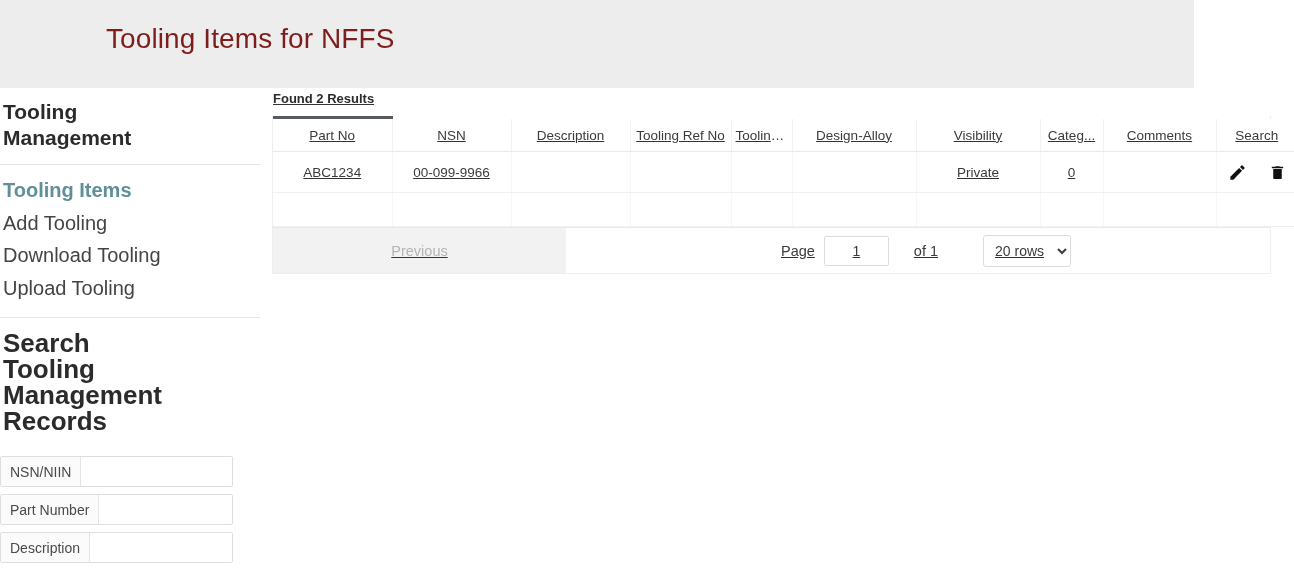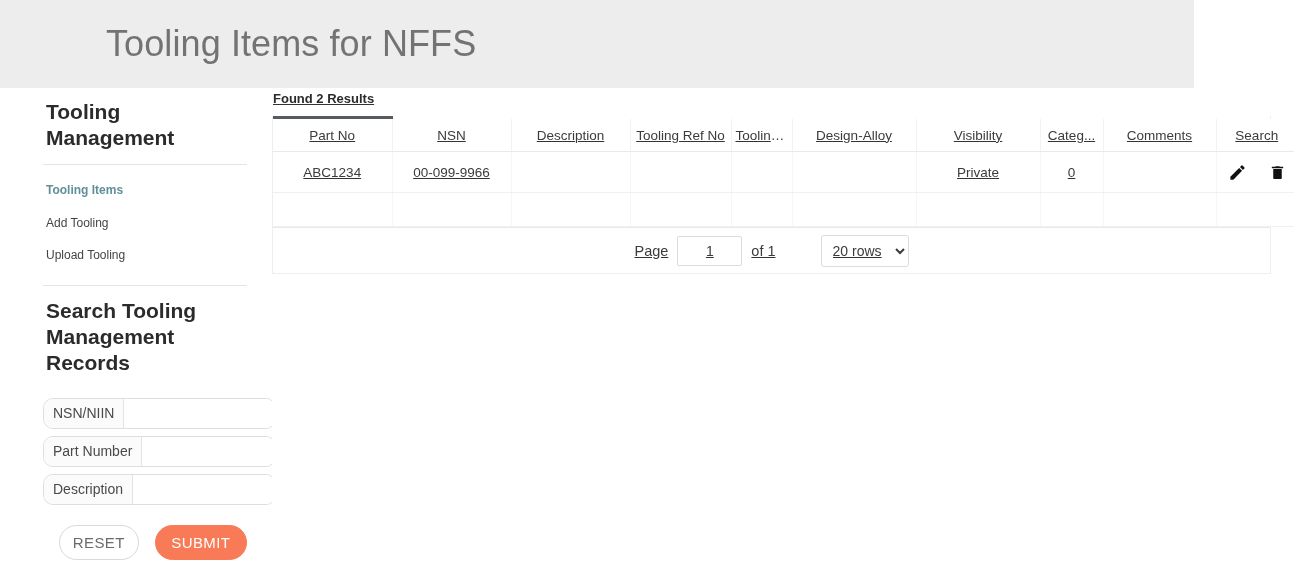--- a/index.html
+++ b/index.html
@@ -19,78 +19,78 @@
     position: absolute;
     left: 0; top: 0;
     width: 1194px;
     height: 88px;
     background: #ededed;
   }
   .page-title {
     position: absolute;
     left: 106px;
     top: 23px;
-    font-size: 36px;
+    font-size: 28px;
     font-weight: 400;
-    color: #737373;
+    color: #7f1d1d;
     letter-spacing: 0.1px;
     white-space: nowrap;
   }
 
   
   .sidebar {
     position: absolute;
-    left: 15px; top: 88px;
+    left: 0; top: 88px;
     width: 260px;
     height: 375px;
     background: #ffffff;
-    padding: 0 28px;
+    padding: 0 0;
   }
   .sidebar-heading {
     font-size: 21px;
     font-weight: bold;
     color: #2b2b2b;
     line-height: 26px;
     margin: 11px 0 0 3px;
     width: 170px;
   }
   .sidebar-divider {
     height: 1px;
     background: #e4e4e4;
     margin: 13px 0 9px 0;
   }
   .nav-list { margin: 0; padding: 0; list-style: none; }
   .nav-item {
-    font-size: 12px;
+    font-size: 20px;
     line-height: 32.5px;
     color: #444444;
     cursor: pointer;
     padding-left: 3px;
   }
   .nav-item.active {
     color: #5f9098;
     font-weight: bold;
   }
   .search-heading {
-    font-size: 21px;
+    font-size: 26px;
     font-weight: bold;
     color: #2b2b2b;
     line-height: 26px;
     margin: 12px 0 0 3px;
     width: 185px;
   }
 
   
   .search-form { margin-top: 22px; }
   .field-group {
     display: flex;
     width: 233px;
     height: 31px;
     border: 1px solid #dedede;
-    border-radius: 10px;
+    border-radius: 2px;
     margin-bottom: 7px;
     background: #ffffff;
     overflow: hidden;
   }
   .field-prefix {
     display: flex;
     align-items: center;
     background: #fbfbfb;
     border-right: 1px solid #e4e4e4;
     padding: 0 9px;
@@ -220,21 +220,21 @@
     font-family: "Liberation Sans", sans-serif;
   }
   .pager-mid {
     flex: 1;
     display: flex;
     align-items: center;
     justify-content: center;
     gap: 9px;
     background: #ffffff;
   }
-  .pager-label { font-size: 14.5px; color: #3b3b3b; }
+  .pager-label { font-size: 14.5px; color: #3b3b3b; margin-left: 16px; }
   .page-input {
     width: 65px;
     height: 30px;
     border: 1px solid #dcdcdc;
     border-radius: 2px;
     text-align: center;
     font-size: 14px;
     color: #3b3b3b;
     outline: none;
     font-family: "Liberation Sans", sans-serif;
@@ -260,20 +260,21 @@
 <div class="page-header">
   <div class="page-title">Tooling Items for NFFS</div>
 </div>
 
 <div class="sidebar">
   <div class="sidebar-heading">Tooling Management</div>
   <div class="sidebar-divider"></div>
   <ul class="nav-list">
     <li class="nav-item active">Tooling Items</li>
     <li class="nav-item">Add Tooling</li>
+    <li class="nav-item">Download Tooling</li>
     <li class="nav-item">Upload Tooling</li>
   </ul>
   <div class="sidebar-divider"></div>
   <div class="search-heading">Search Tooling Management Records</div>
 
   <div class="search-form">
     <div class="field-group">
       <span class="field-prefix">NSN/NIIN</span>
       <input class="field-input" type="text" placeholder="" style="">
     </div>
@@ -359,20 +360,21 @@
             <td></td>
           <td></td>
             <td></td>
           <td></td>
             <td></td>
         </tr>
       </tbody>
     </table>
 
     <div class="pager">
+      <button class="pager-btn">Previous</button>
       <div class="pager-mid">
         <span class="pager-label">Page</span>
         <input class="page-input" type="text" value="1" style="">
         <span class="pager-label">of 1</span>
         <select class="rows-select"><option value="20 rows">20 rows</option></select>
       </div>
     </div>
   </div>
 </div>
 

